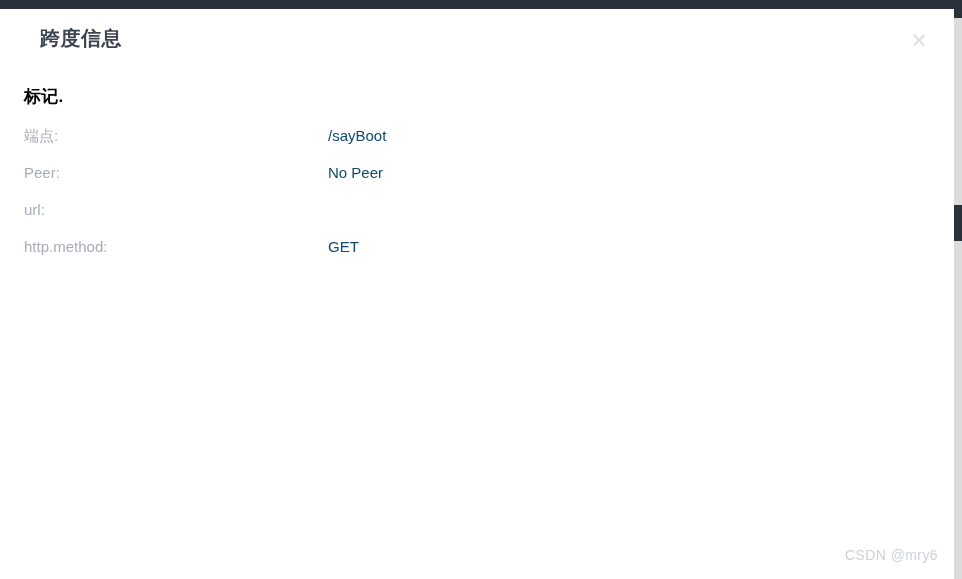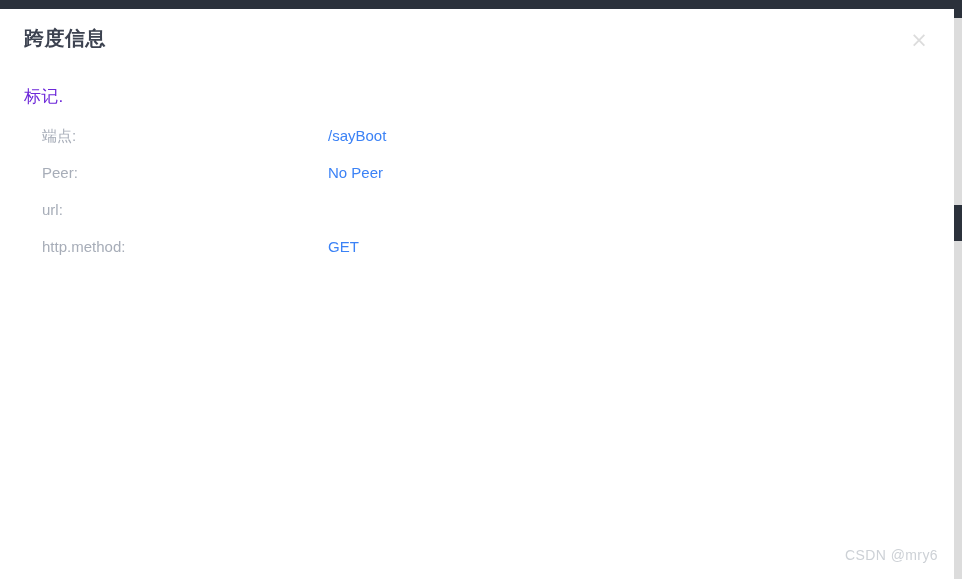--- a/index.html
+++ b/index.html
@@ -58,20 +58,21 @@
     left: 0;
     width: 954px;
     height: 570px;
     background: #ffffff;
     box-sizing: border-box;
   }
 
   .modal-header {
     position: relative;
     height: 60px;
+    margin-left: 16px;
   }
 
   .modal-title {
     position: absolute;
     left: 24px;
     top: 16px;
     font-size: 20px;
     font-weight: bold;
     color: #3c4250;
     letter-spacing: 0.5px;
@@ -91,22 +92,22 @@
     cursor: pointer;
     user-select: none;
     font-family: "DejaVu Sans", sans-serif;
   }
 
   .section-heading {
     position: absolute;
     left: 24px;
     top: 76px;
     font-size: 17px;
-    font-weight: normal;
-    color: #6d28d9;
+    font-weight: bold;
+    color: #000000;
     letter-spacing: 0.3px;
     white-space: nowrap;
   }
 
   
   .detail-list {
     position: absolute;
     left: 0;
     top: 118px;
     width: 954px;
@@ -115,28 +116,27 @@
     position: relative;
     height: 37px;
   }
   .detail-label {
     position: absolute;
     left: 24px;
     top: 0;
     font-size: 15px;
     color: #a7adb8;
     white-space: nowrap;
-    margin-left: 18px;
   }
   .detail-value {
     position: absolute;
     left: 328px;
     top: 0;
     font-size: 15px;
-    color: #3b82f6;
+    color: #0c4a6e;
     white-space: nowrap;
   }
 
   
   .watermark {
     position: absolute;
     right: 16px;
     bottom: 16px;
     font-size: 14px;
     color: #cdd1d6;

